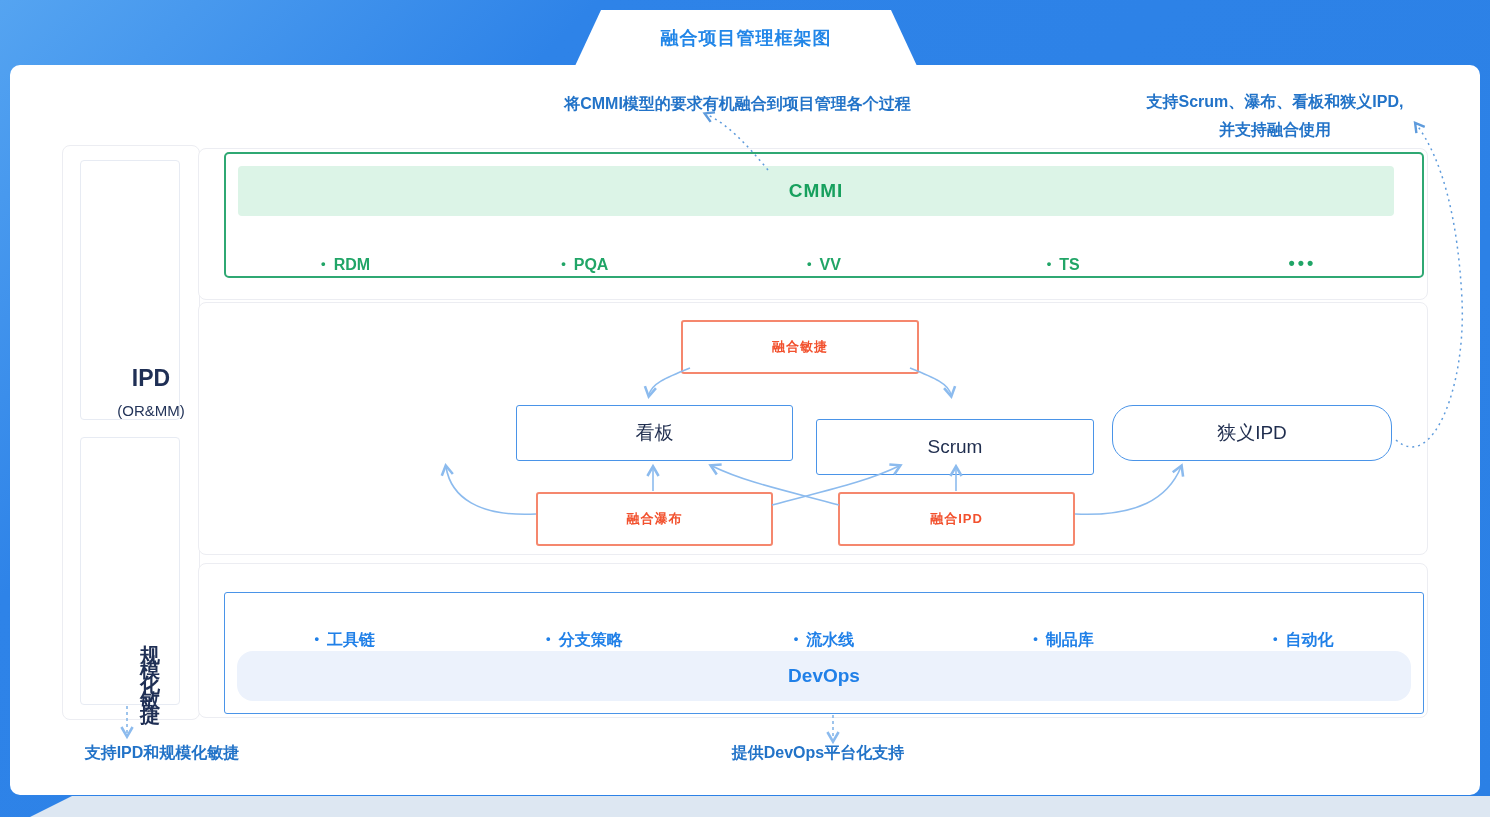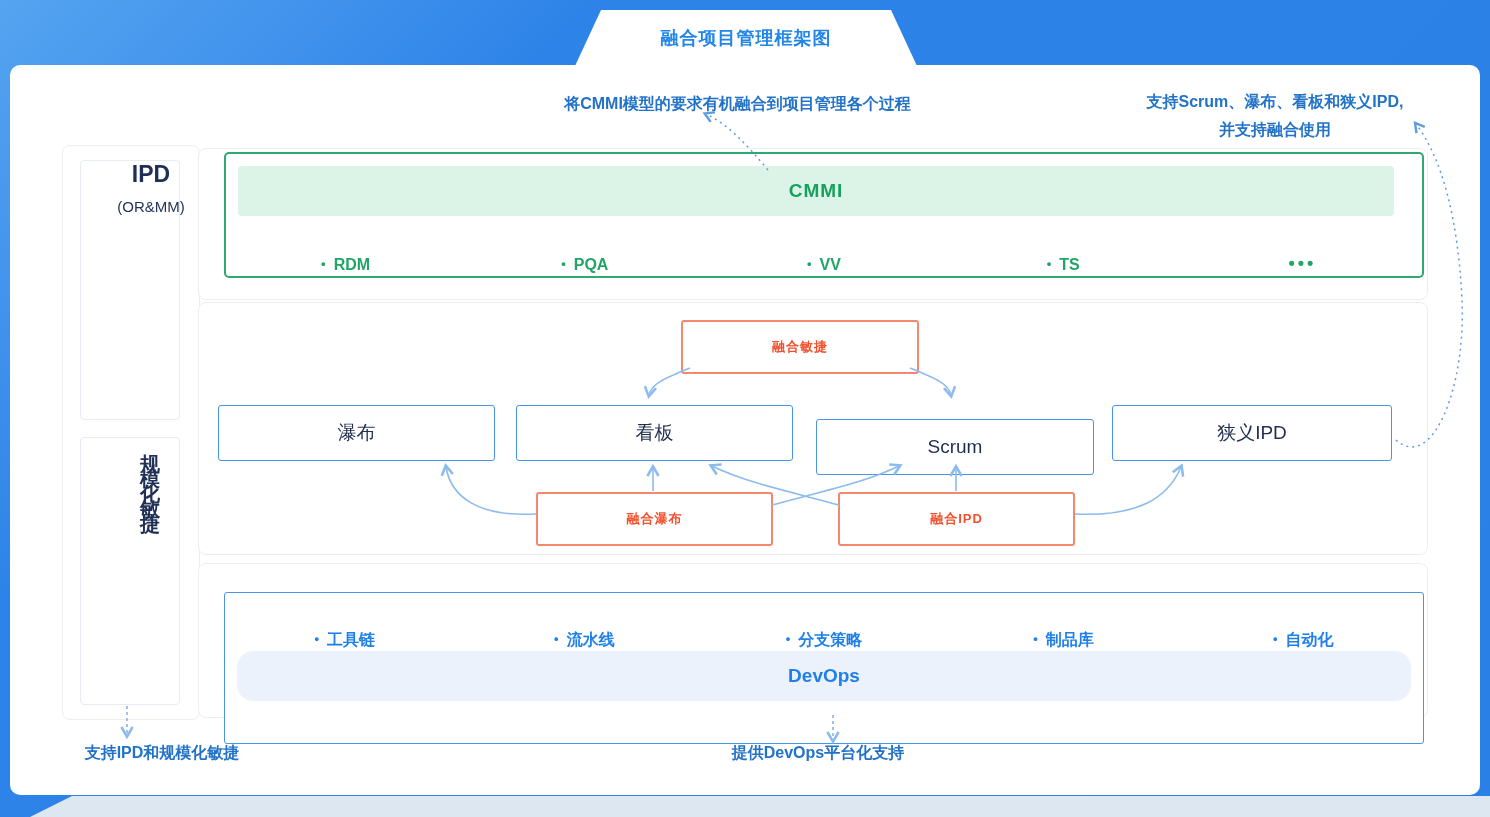--- a/index.html
+++ b/index.html
@@ -32,21 +32,21 @@
   .annot-devops { left:668px; top:739px; width:300px; }
 
   .container { position:absolute; border:1px solid #ecedf2; border-radius:8px; background:#ffffff; }
   .left-container   { left:62px;  top:145px; width:138px;  height:575px; }
   .top-container    { left:198px; top:148px; width:1230px; height:152px; }
   .mid-container    { left:198px; top:302px; width:1230px; height:253px; }
   .bottom-container { left:198px; top:563px; width:1230px; height:155px; }
 
   .side-box {
     position:absolute; background:#ffffff; border:1px solid #e7ebf3; border-radius:4px;
-    display:flex; flex-direction:column; align-items:center; justify-content:flex-start;
+    display:flex; flex-direction:column; align-items:center; justify-content:flex-end;
     color:#1f2f55;
     padding-left:42px;
   }
   .ipd-box   { left:80px; top:160px; width:100px; height:260px; }
   .ipd-box .t1 { font-size:23px; font-weight:600; }
   .ipd-box .t2 { font-size:15px; margin-top:10px; color:#233459; }
   .scale-box { left:80px; top:437px; width:100px; height:268px; }
   .scale-box span {
     writing-mode:vertical-rl; text-orientation:upright;
     font-size:20px; font-weight:600; letter-spacing:15px; color:#1f2f55;
@@ -69,34 +69,34 @@
 
   .blue-box {
     position:absolute; height:56px; background:#ffffff;
     border:1.5px solid #4a94e8; border-radius:3px;
     display:flex; align-items:center; justify-content:center;
     color:#1f2d4e; font-size:19px; font-weight:500;
   }
   .m-waterfall { left:218px;  top:405px; width:277px; }
   .m-kanban    { left:516px;  top:405px; width:277px; }
   .m-scrum     { left:816px;  top:419px; width:278px; }
-  .m-nipd      { left:1112px; top:405px; width:280px; }
+  .m-nipd      { left:1112px; top:405px; width:280px;border-radius:21px; }
 
   .orange-box {
     position:absolute; height:54px; background:#ffffff;
     border:2px solid #f5876d; border-radius:3px;
     display:flex; align-items:center; justify-content:center;
     color:#f2512e; font-size:13px; font-weight:bold; letter-spacing:1px;
   }
   .f-agile     { left:681px; top:320px; width:238px; }
   .f-waterfall { left:536px; top:492px; width:237px; }
   .f-ipd       { left:838px; top:492px; width:237px; }
 
   .devops-box {
-    position:absolute; left:224px; top:592px; width:1200px; height:152px;
+    position:absolute; left:224px; top:592px; width:1200px; height:122px;
     border:1.5px solid #4a94e8; border-radius:3px; background:#ffffff;
   }
   .devops-box .bullet-row { height:58px; }
   .devops-box .cell { color:#2080e8; }
   .devops-bar {
     margin:0 12px; height:50px; background:#ecf2fc; border-radius:16px;
     display:flex; align-items:center; justify-content:center;
   }
   .devops-bar span { color:#2080e8; font-size:19px; font-weight:bold; }
 
@@ -145,44 +145,41 @@
       <div class="cell"><span class="blt">•</span><span>PQA</span></div>
       <div class="cell"><span class="blt">•</span><span>VV</span></div>
       <div class="cell"><span class="blt">•</span><span>TS</span></div>
       <div class="cell more">•••</div>
     </div>
   </div>
 
   <div class="orange-box f-agile">
     <span>融合敏捷</span>
   </div>
-  <div class="blue-box m-waterfall">
-    <span>瀑布</span>
-  </div>
   <div class="blue-box m-kanban">
     <span>看板</span>
   </div>
   <div class="blue-box m-scrum">
     <span>Scrum</span>
   </div>
   <div class="blue-box m-nipd">
     <span>狭义IPD</span>
   </div>
   <div class="orange-box f-waterfall">
     <span>融合瀑布</span>
   </div>
   <div class="orange-box f-ipd">
     <span>融合IPD</span>
   </div>
 
   <div class="devops-box">
     <div class="bullet-row">
       <div class="cell"><span class="blt">•</span><span>工具链</span></div>
+      <div class="cell"><span class="blt">•</span><span>分支策略</span></div>
       <div class="cell"><span class="blt">•</span><span>流水线</span></div>
-      <div class="cell"><span class="blt">•</span><span>分支策略</span></div>
       <div class="cell"><span class="blt">•</span><span>制品库</span></div>
       <div class="cell"><span class="blt">•</span><span>自动化</span></div>
     </div>
     <div class="devops-bar">
       <span>DevOps</span>
     </div>
   </div>
 
   <svg class="overlay" width="1490" height="817" viewBox="0 0 1490 817">
     <defs>

